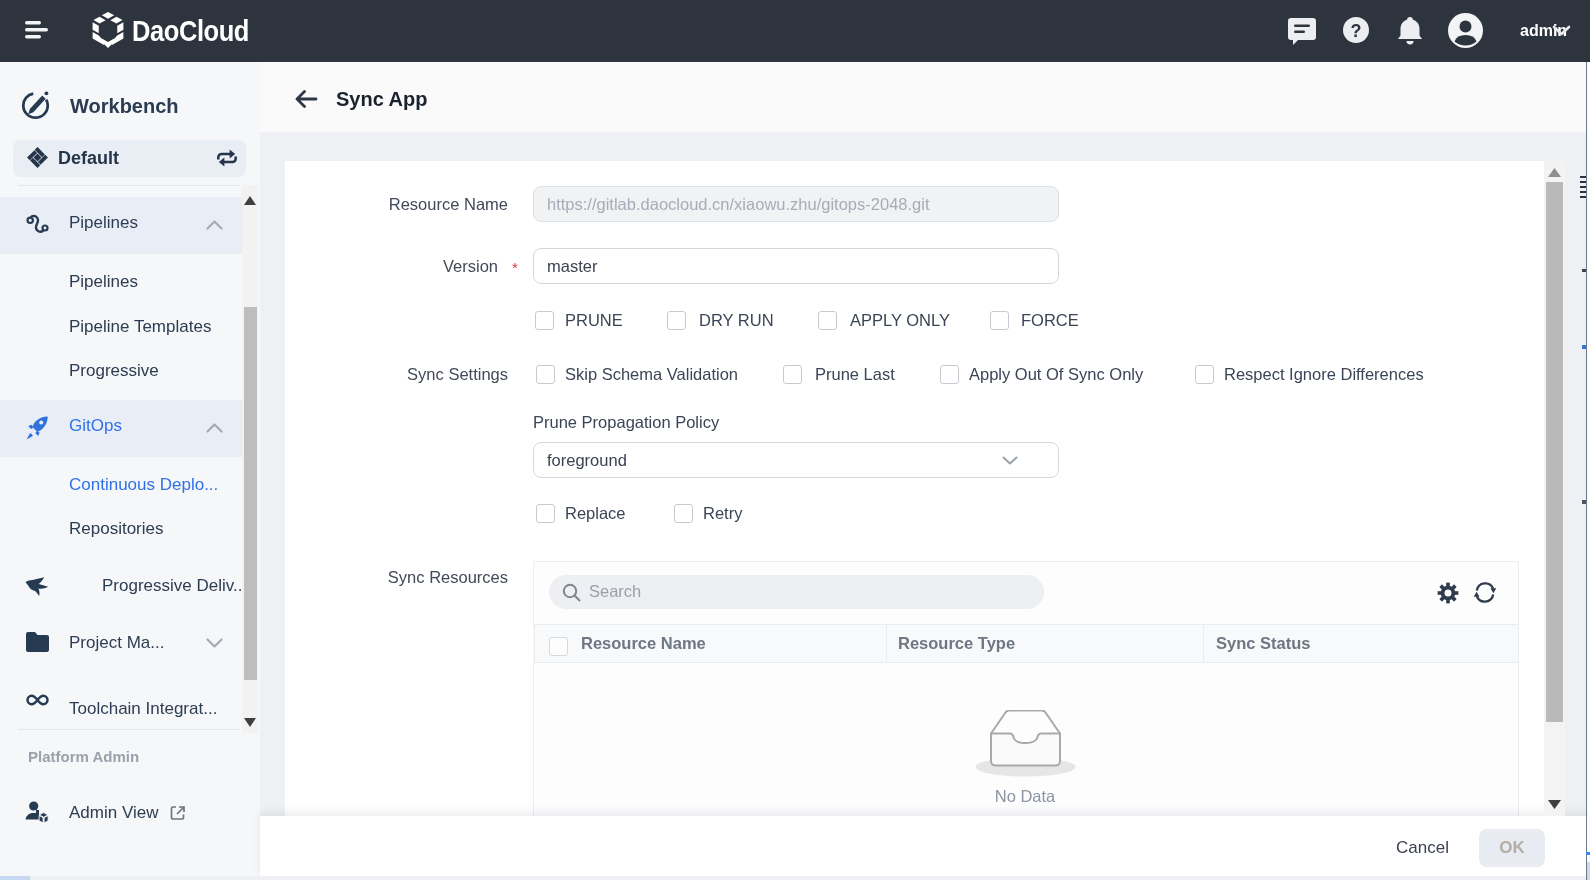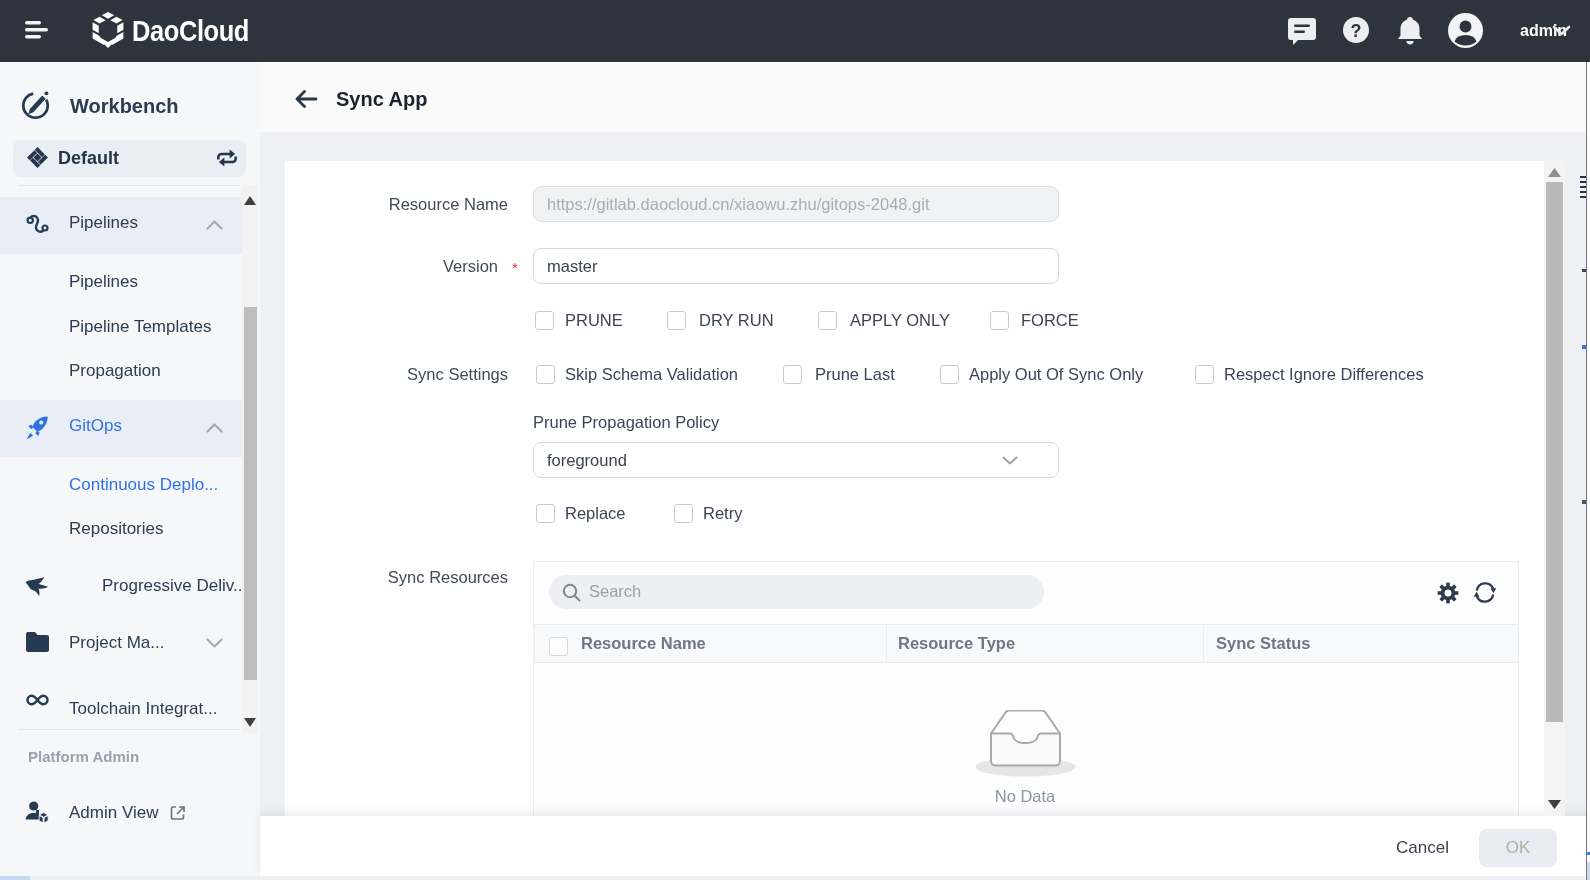--- a/index.html
+++ b/index.html
@@ -36,21 +36,21 @@
 .cblabel { position:absolute; font-size:16.5px; color:#3c4555; }
 #panel { left:533px; top:561px; width:986px; height:255px; border:1px solid #eceef0; border-bottom:none; background:#fdfdfe; }
 #search { left:549px; top:575px; width:495px; height:34px; border-radius:17px; background:#edeff2; }
 #search-txt { left:589px; top:582px; font-size:16.5px; color:#9aa1ac; }
 .th-row { left:533px; top:624px; width:986px; height:39px; background:#f8f9fa; border-top:1px solid #eaecee; border-bottom:1px solid #eaecee; }
 .th-txt { position:absolute; font-size:16.5px; font-weight:700; color:#6f7684; top:634px; }
 #nodata-txt { left:975px; top:787px; width:100px; text-align:center; font-size:16.5px; color:#8b95a3; }
 
 #bottombar { left:260px; top:816px; width:1330px; height:60px; background:#fff; box-shadow:0 -4px 8px rgba(120,130,140,0.14); }
 #cancel-btn { left:1396px; top:838px; font-size:17px; color:#3b4250; }
-#ok-btn { left:1479px; top:829px; width:78px; height:38px; border-radius:8px; background:#e8ebf1; color:#b5aea4; font-size:17px; text-align:center; line-height:38px; }
+#ok-btn { left:1479px; top:829px; width:66px; height:38px; border-radius:8px; background:#e8ebf1; color:#b5aea4; font-size:17px; text-align:center; line-height:38px;font-weight:bold; }
 #bottom-strip { left:0; top:876px; width:1590px; height:4px; background:#eef0f3; }
 #bottom-thumb { left:0; top:876px; width:30px; height:4px; background:#c7d9f2; }
 
 #right-strip { left:1586px; top:62px; width:4px; height:818px; background:#fdfdfd; border-left:1px solid #6f7885; }
 </style>
 </head>
 <body>
 <div class="abs" id="topbar"></div>
 <div class="abs" id="sidebar"></div>
 <div class="abs" id="main-header"></div>
@@ -62,21 +62,21 @@
 
 <div class="abs sb-title">Workbench</div>
 <div class="abs" id="default-box"></div>
 <div class="abs" id="default-txt">Default</div>
 <div class="abs sb-divider" style="top:185px;"></div>
 <div class="abs menu-row hl" style="top:197px;">
     <span class="menu-txt" style="top:16px;">Pipelines</span>
   </div>
 <div class="abs sub-txt" style="top:272px;">Pipelines</div>
 <div class="abs sub-txt" style="top:317px;">Pipeline Templates</div>
-<div class="abs sub-txt" style="top:361px;">Propagation</div>
+<div class="abs sub-txt" style="top:361px;">Progressive</div>
 <div class="abs menu-row hl" style="top:400px; background:#e8edf6;padding-left:24px;">
     <span class="menu-txt blue" style="top:16px;">GitOps</span>
   </div>
 <div class="abs sub-txt" style="top:475px; color:#3071e8;">Continuous Deplo...</div>
 <div class="abs sub-txt" style="top:519px;">Repositories</div>
 <div class="abs menu-txt" style="top:576px;margin-left:33px;">Progressive Deliv...</div>
 <div class="abs menu-txt" style="top:633px;">Project Ma...</div>
 <div class="abs menu-txt" style="top:699px;">Toolchain Integrat...</div>
 <div class="abs sb-divider" style="top:729px;"></div>
 <div class="abs" id="platform-admin">Platform Admin</div>

